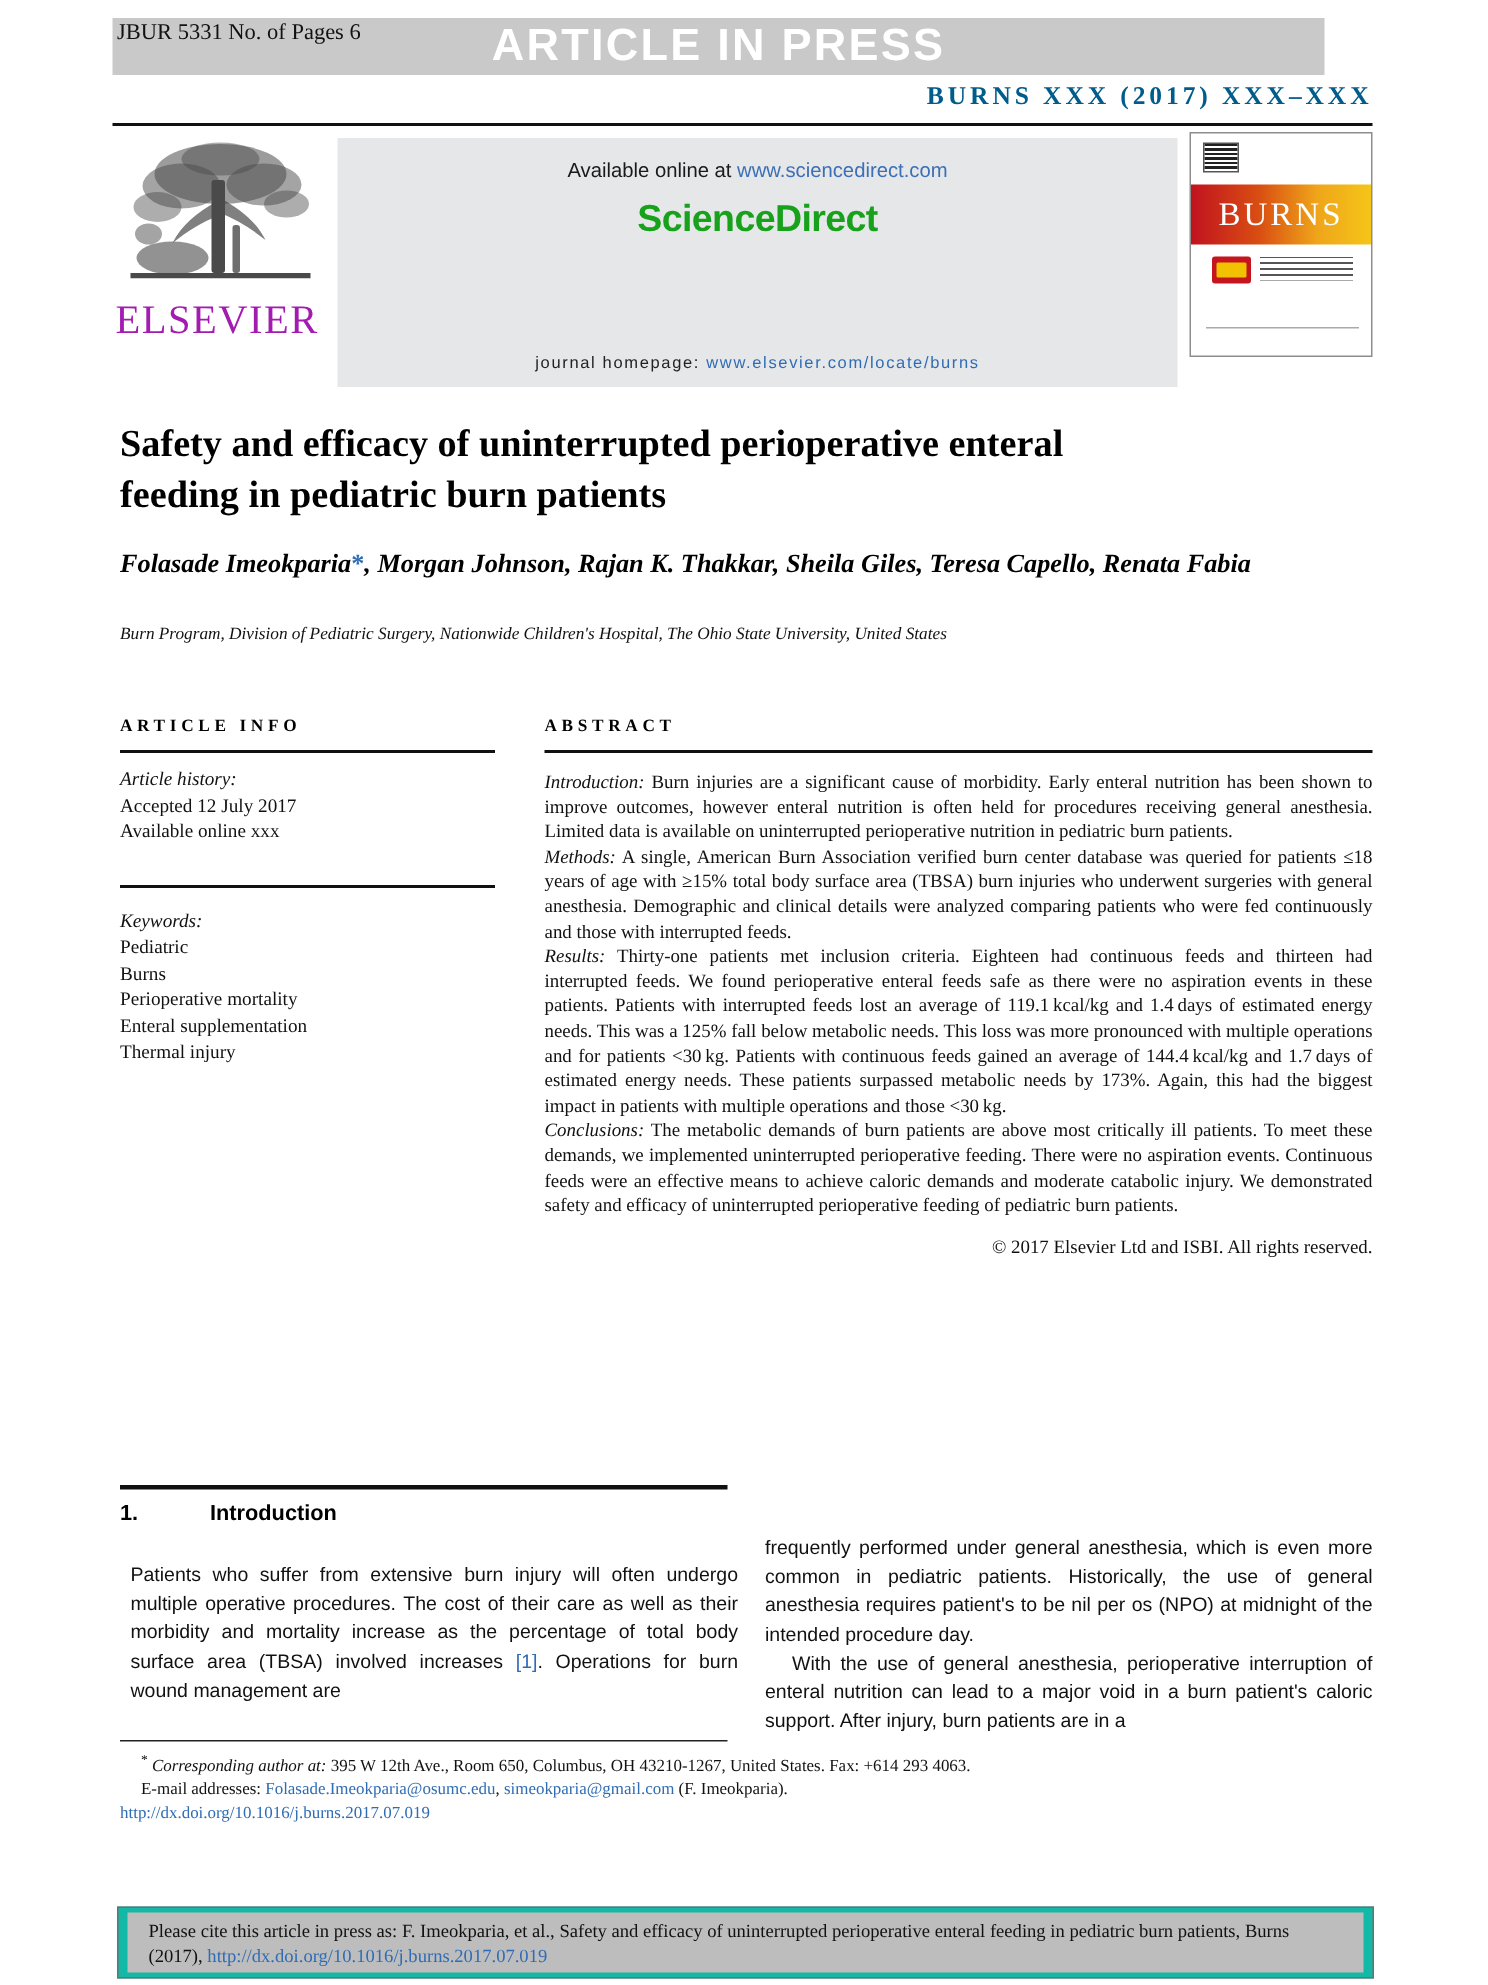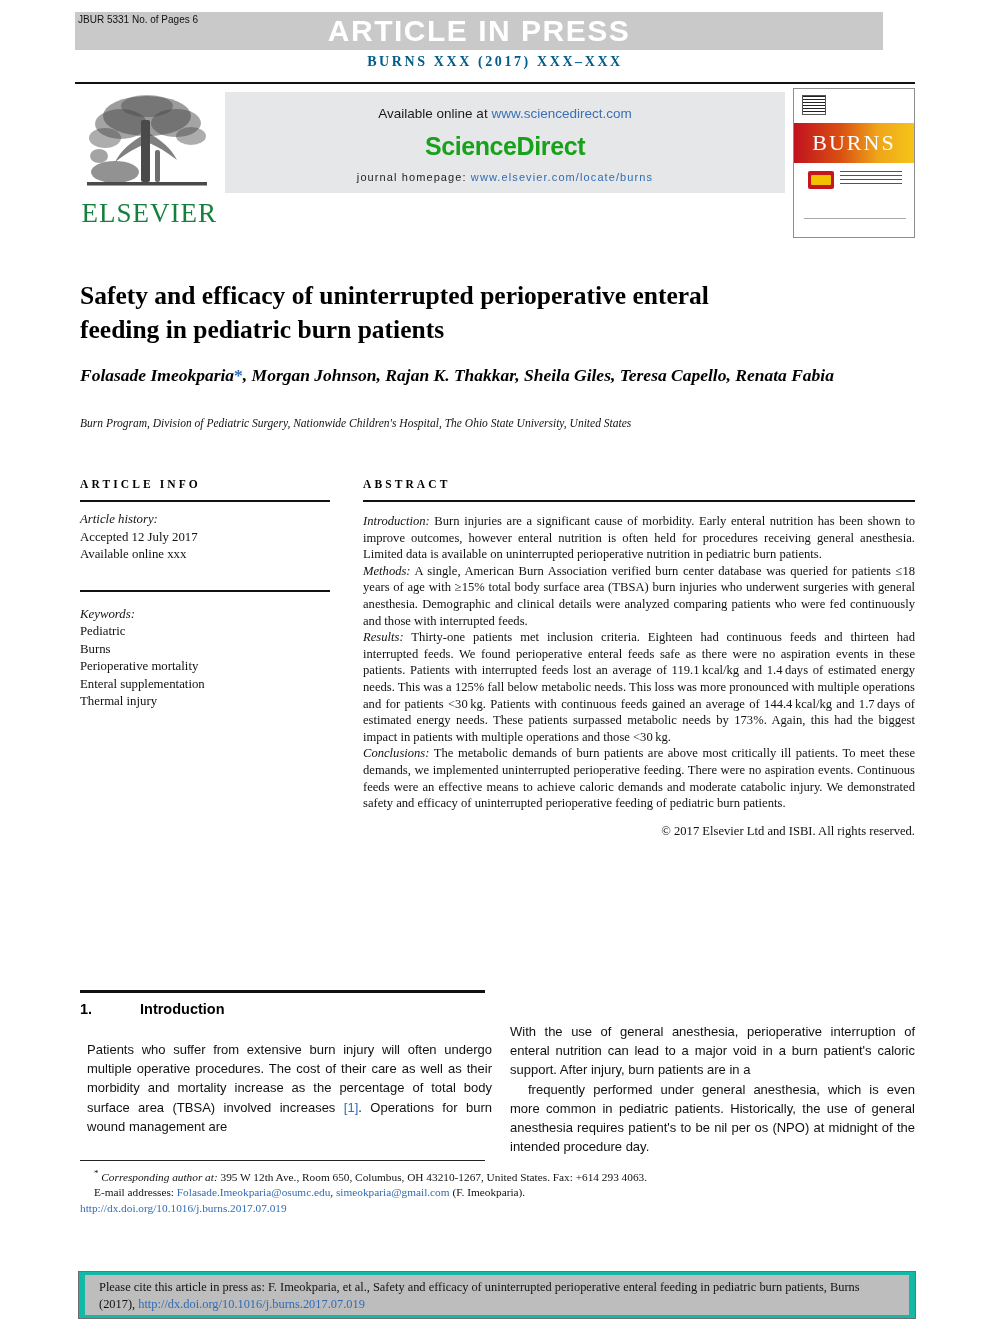--- a/index.html
+++ b/index.html
@@ -21,49 +21,49 @@
   }
   .press-bar-text {
     position:absolute; left:0; top:0; width:100%; height:38px;
     line-height:38px; text-align:center;
     font-family:"Liberation Sans", sans-serif;
     font-weight:bold; font-size:30px; letter-spacing:1.5px;
     color:#ffffff;
   }
   .jbur-label {
     position:absolute; left:78px; top:14px;
-    font-family:Liberation Sans, sans-serif;
-    font-size:10px; color:#111;
+    font-family:Liberation Serif, serif;
+    font-size:15px; color:#111;
   }
   .burns-line {
     position:absolute; left:75px; top:54px; width:840px;
-    text-align:center;
-    font-family:"Liberation Serif", serif;
-    font-weight:bold; font-size:14px; letter-spacing:2.6px;
+    text-align:right;
+    font-family:"Liberation Serif", serif;
+    font-weight:bold; font-size:17px; letter-spacing:2.6px;
     color:#005c8a;
   }
 
   
   .masthead {
     position:absolute; left:75px; top:82px; width:840px; height:160px;
     border-top:2px solid #111;
   }
   .elsevier-box {
     position:absolute; left:0; top:6px; width:145px; height:152px;
   }
   .tree-svg { position:absolute; left:6px; top:0; }
   .elsevier-word {
     position:absolute; left:2px; top:108px; width:140px;
-    text-align:right;
+    text-align:left;
     font-family:"Liberation Serif", serif;
     font-size:27px; font-weight:normal; letter-spacing:1px;
-    color:#15803d;
+    color:#a21caf;
   }
   .sd-panel {
-    position:absolute; left:150px; top:8px; width:560px; height:101px;
+    position:absolute; left:150px; top:8px; width:560px; height:166px;
     background:#e6e7e8;
   }
   .sd-avail {
     position:absolute; top:14px; left:0; width:100%; text-align:center;
     font-family:"Liberation Sans", sans-serif;
     font-size:13.5px; color:#1a1a1a;
   }
   .sd-avail a { color:#3b6fb6; text-decoration:none; }
   .sd-logo {
     position:absolute; top:40px; left:0; width:100%; text-align:center;
@@ -322,22 +322,22 @@
 
 <div class="body-rule"></div>
 <div class="sec-num">1.</div>
 <div class="sec-title">Introduction</div>
 
 <div class="col-left">
   <p><span>Patients who suffer from extensive burn injury will often undergo multiple operative procedures. The cost of their care as well as their morbidity and mortality increase as the percentage of total body surface area (TBSA) involved increases </span><span class="refnum">[1]</span><span>. Operations for burn wound management are</span></p>
 </div>
 
 <div class="col-right">
+  <p>frequently performed under general anesthesia, which is even more common in pediatric patients. Historically, the use of general anesthesia requires patient's to be nil per os (NPO) at midnight of the intended procedure day.</p>
   <p>With the use of general anesthesia, perioperative interruption of enteral nutrition can lead to a major void in a burn patient's caloric support. After injury, burn patients are in a</p>
-  <p>frequently performed under general anesthesia, which is even more common in pediatric patients. Historically, the use of general anesthesia requires patient's to be nil per os (NPO) at midnight of the intended procedure day.</p>
 </div>
 
 <div class="foot-rule"></div>
 <div class="footnotes">
   <div class="foot-ind">
     <span style="font-size:9px;vertical-align:super;">*</span>
     <span class="corr">Corresponding author at:</span><span> 395 W 12th Ave., Room 650, Columbus, OH 43210-1267, United States. Fax: +614 293 4063.</span>
   </div>
   <div class="foot-ind">
     <span>E-mail addresses:</span>

